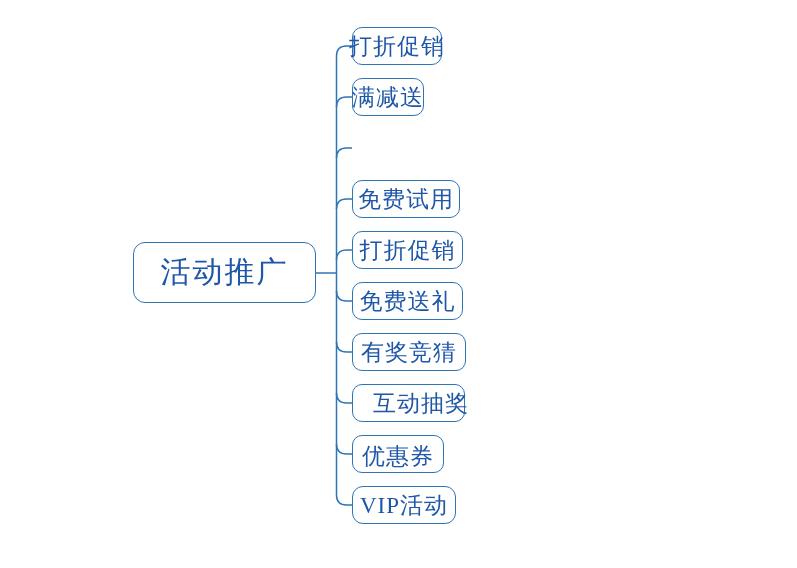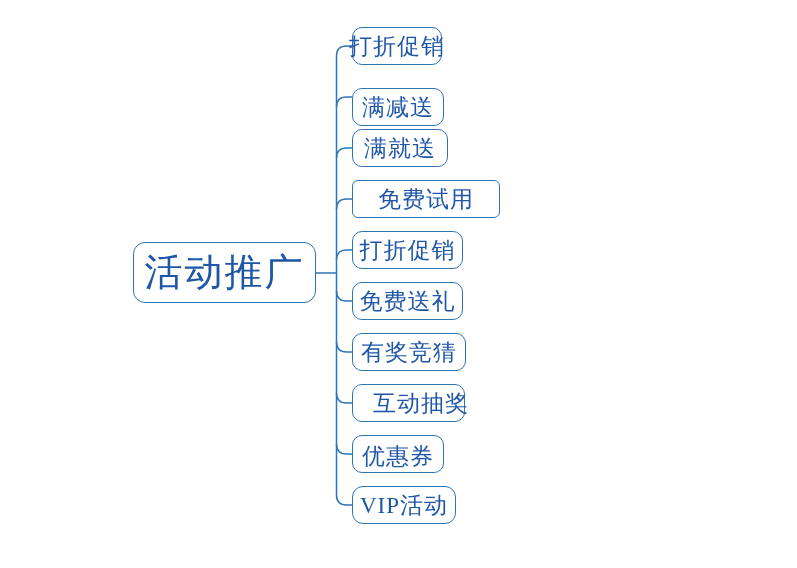--- a/index.html
+++ b/index.html
@@ -26,34 +26,34 @@
     display: flex;
     align-items: center;
     justify-content: center;
     white-space: nowrap;
     cursor: default;
   }
   .root {
     left: 133px; top: 242px;
     width: 183px; height: 61px;
     border-radius: 12px;
-    font-size: 38px;
+    font-size: 30px;
     letter-spacing: 2px;
   }
   .child {
     left: 352px;
     height: 38px;
     border-radius: 10px;
     font-size: 23px;
     letter-spacing: 1px;
   }
   .c0 { top: 27px;  width: 90px; }
-  .c1 { top: 88px;  width: 92px;  }
+  .c1 { top: 78px;  width: 72px;  }
   .c2 { top: 129px; width: 96px;  }
-  .c3 { top: 180px; width: 148px; border-radius: 6px; }
+  .c3 { top: 180px; width: 108px; }
   .c4 { top: 231px; width: 111px; }
   .c5 { top: 282px; width: 111px; text-align: center; }
   .c6 { top: 333px; width: 114px; }
   .c7 { top: 384px; width: 113px; padding-left: 25px; }
   .c8 { top: 435px; width: 92px; align-items: flex-end;  }
   .c9 { top: 486px; width: 104px; border-radius: 11px; }
 </style>
 </head>
 <body>
 
@@ -78,23 +78,20 @@
   <div class="node root">
     <span>活动推广</span>
   </div>
 
   <div class="node child c0">
     <span>打折促销</span>
   </div>
   <div class="node child c1">
     <span>满减送</span>
   </div>
-  <div class="node child c2">
-    <span>满就送</span>
-  </div>
   <div class="node child c3">
     <span>免费试用</span>
   </div>
   <div class="node child c4">
     <span>打折促销</span>
   </div>
   <div class="node child c5">
     <span>免费送礼</span>
   </div>
   <div class="node child c6">

